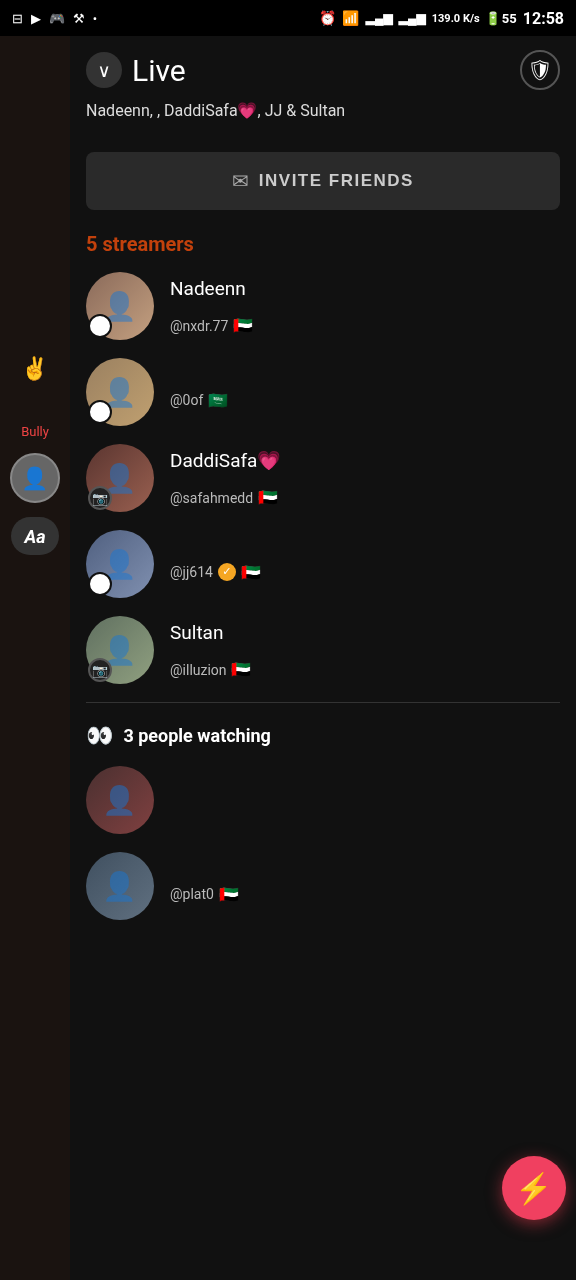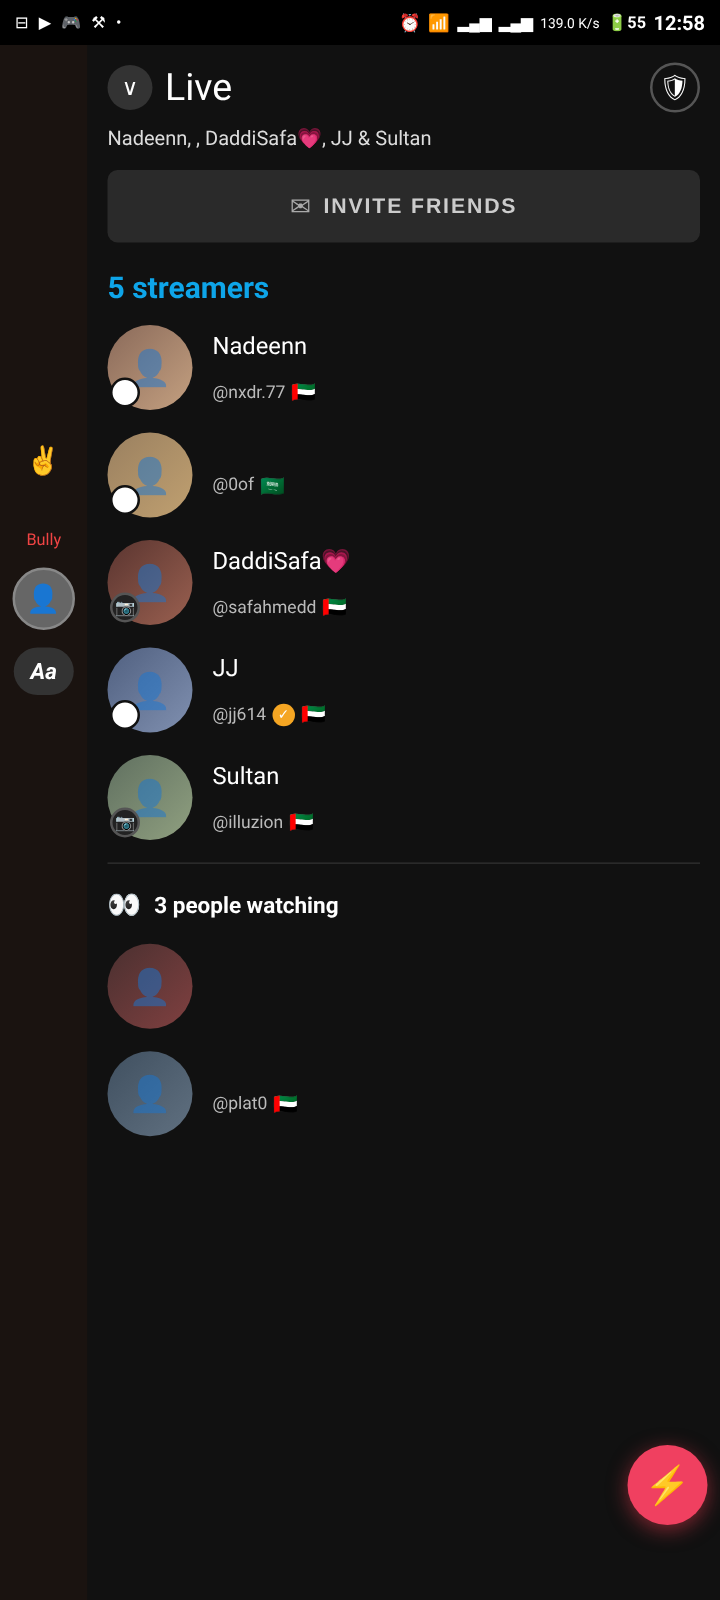--- a/index.html
+++ b/index.html
@@ -67,21 +67,21 @@
       display: flex; align-items: center; justify-content: center;
       font-size: 20px;
       color: #fff;
       cursor: pointer;
     }
 
     
     .hosts-line {
       font-size: 16px;
       color: #ddd;
-      margin: 4px 0 14px 0;
+      margin: 4px 0 30px 0;
       line-height: 1.4;
     }
 
     
     .invite-btn {
       width: 100%;
       height: 58px;
       background: #2a2a2a;
       border: none;
       border-radius: 8px;
@@ -98,23 +98,23 @@
     }
     .invite-btn-label {
       font-size: 17px;
       font-weight: 600;
       letter-spacing: 1.5px;
       color: #ccc;
     }
 
     
     .section-title {
-      font-size: 24px;
+      font-size: 20px;
       font-weight: 700;
-      color: #0ea5e9;
+      color: #c2410c;
       margin-bottom: 16px;
     }
 
     
     .streamer-item {
       display: flex;
       align-items: center;
       gap: 16px;
       margin-bottom: 18px;
       position: relative;
@@ -288,21 +288,21 @@
     <span>▶</span>
     <span>🎮</span>
     <span>⚒</span>
     <span>•</span>
   </div>
   <div class="status-right">
     <span>⏰</span>
     <span>📶</span>
     <span style="font-size:12px;">▂▄▆</span>
     <span style="font-size:12px;">▂▄▆</span>
-    <span style="font-size:11px;font-weight:normal;text-align:right;">139.0 K/s</span>
+    <span style="font-size:11px;font-weight:bold;text-align:right;">139.0 K/s</span>
     <span style="font-size:13px;">🔋<span style="font-size:13px;">55</span></span>
     <span style="font-size:16px;font-weight:bold;">12:58</span>
   </div>
 </div>
 
 <div class="main-panel">
 
   <div class="header">
     <div class="header-left">
       <div class="chevron-btn">
@@ -381,23 +381,20 @@
     </div>
   </div>
         <div class="streamer-item">
     <div class="avatar-wrap">
       <div class="avatar-circle av-jj">
         <span style="font-size:28px;opacity:0.5">👤</span>
       </div>
       <div class="avatar-badge">🎙</div>
     </div>
     <div class="streamer-info">
-      <div class="streamer-name">
-        JJ
-      </div>
       <div class="streamer-handle">
         <span>@jj614</span>
         <span class="verified-badge">✓</span>
         <span class="flag">🇦🇪</span>
       </div>
     </div>
   </div>
         <div class="streamer-item">
     <div class="avatar-wrap">
       <div class="avatar-circle av-sultan">

